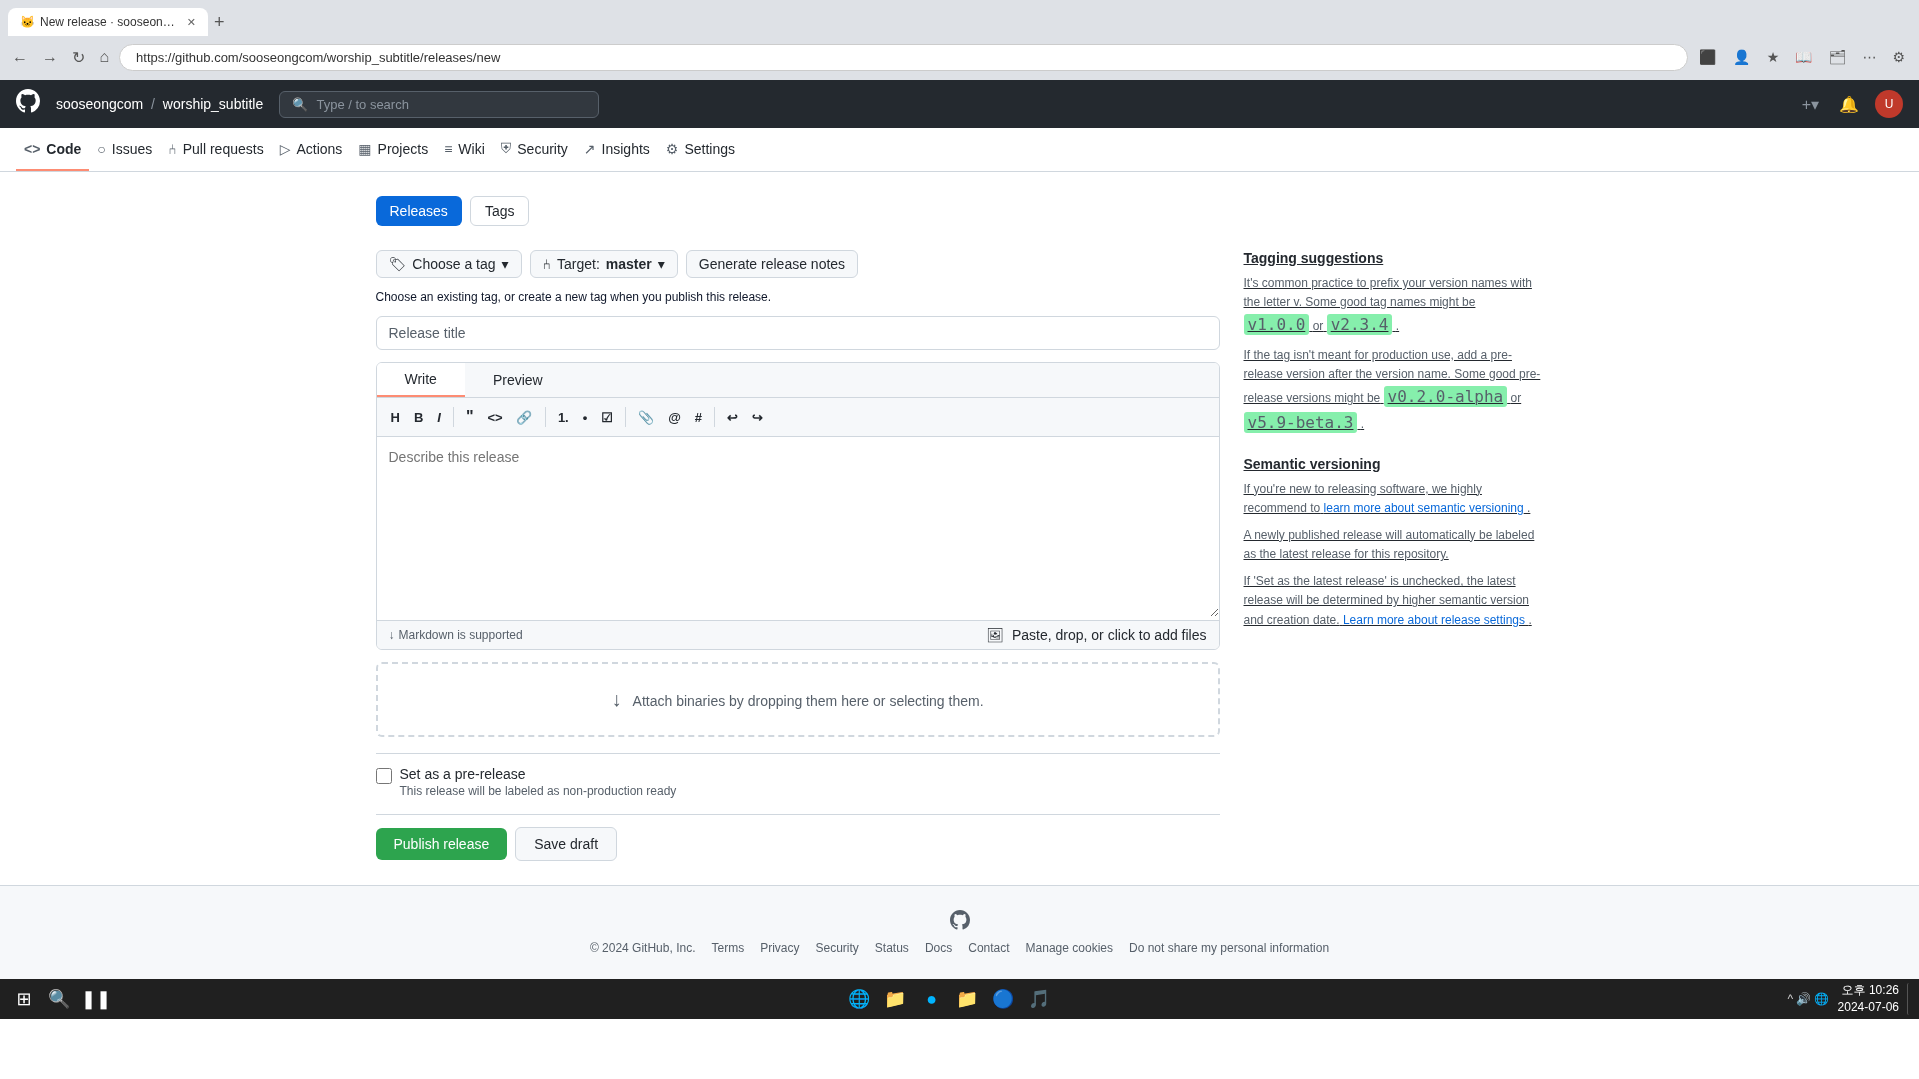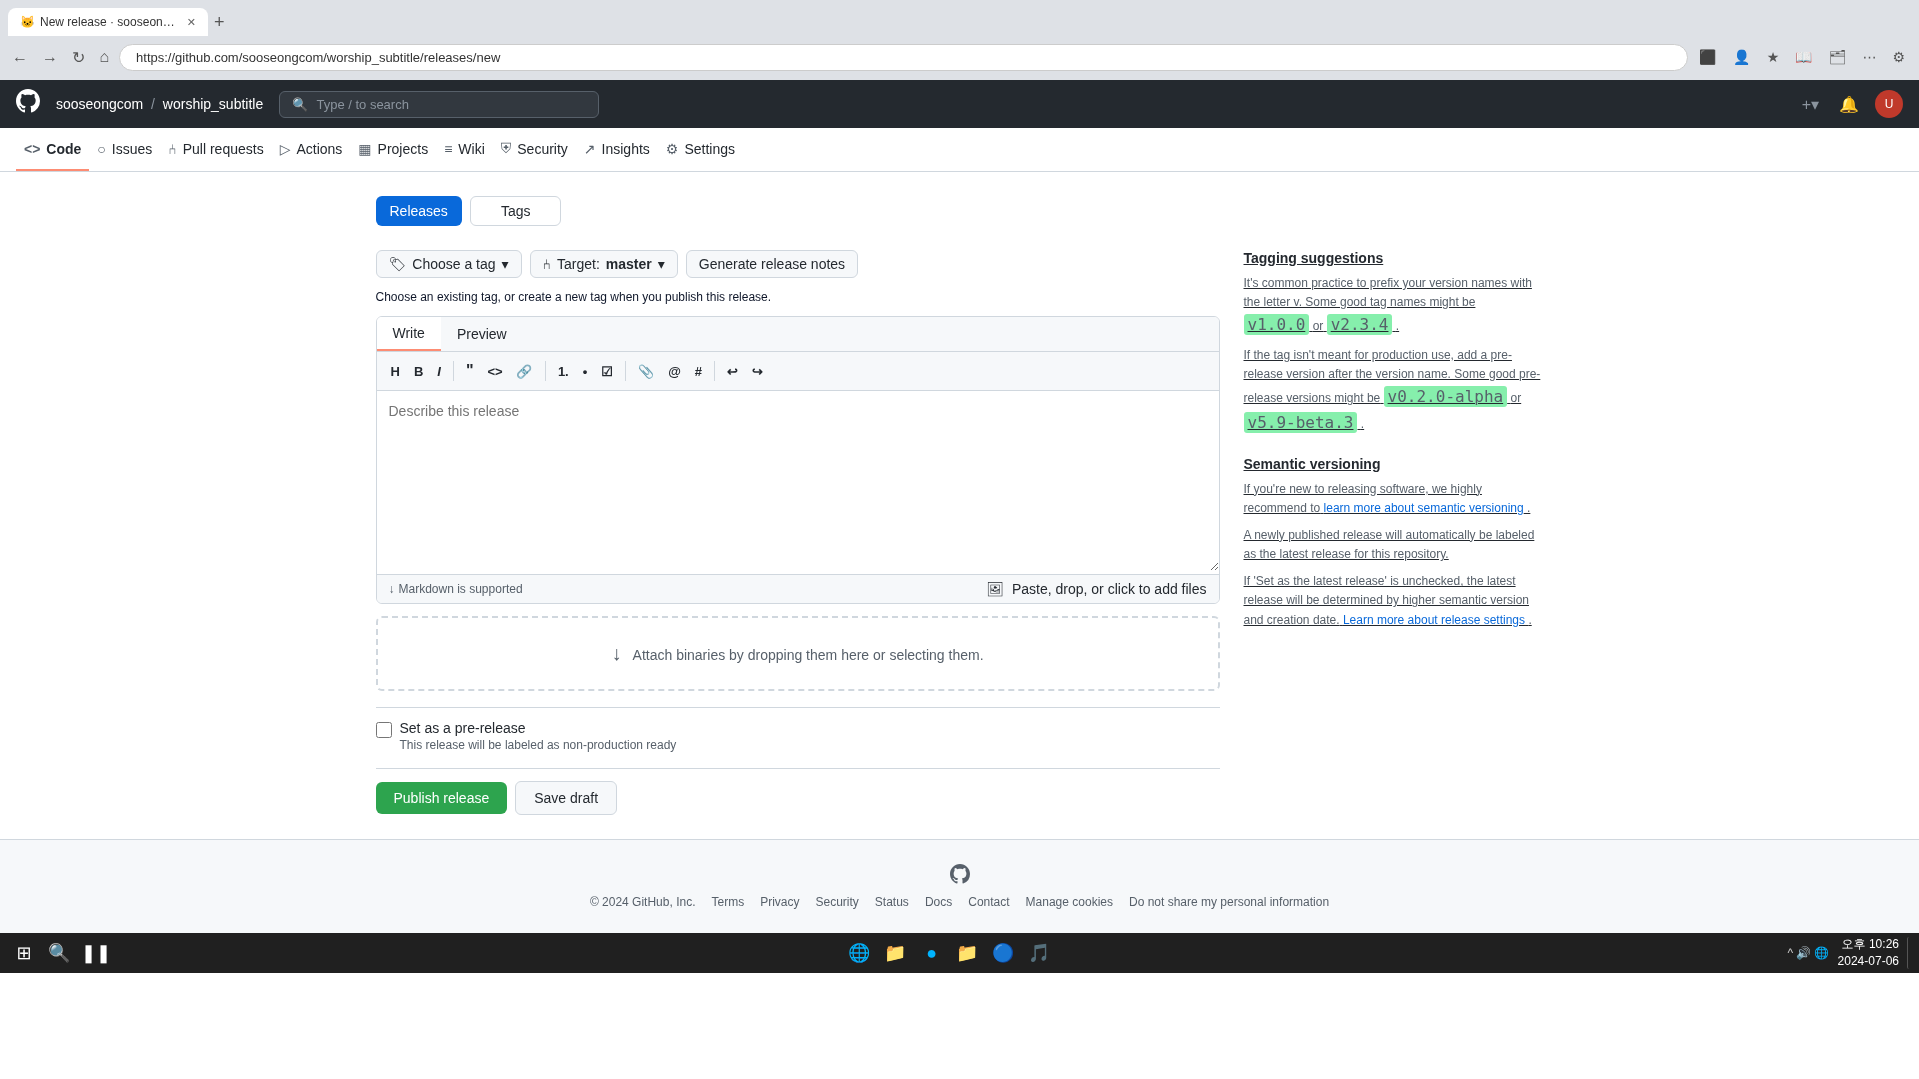--- a/index.html
+++ b/index.html
@@ -34,41 +34,41 @@
     
     .repo-nav { border-bottom: 1px solid #d0d7de; padding: 0 16px; display: flex; gap: 0; background: #fff; }
     .repo-nav-item { display: flex; align-items: center; gap: 6px; padding: 12px 8px; font-size: 14px; color: #24292f; text-decoration: none; border-bottom: 2px solid transparent; cursor: pointer; white-space: nowrap; }
     .repo-nav-item.active { border-bottom-color: #fd8c73; font-weight: 600; }
     .repo-nav-item .nav-icon { font-size: 14px; color: #57606a; }
 
     
     .main-content { max-width: 1200px; margin: 0 auto; padding: 24px 16px; }
     .releases-header { display: flex; gap: 8px; margin-bottom: 24px; }
     .btn-releases { background: #0969da; color: #fff; border: none; border-radius: 6px; padding: 6px 14px; font-size: 14px; font-weight: 500; cursor: pointer; }
-    .btn-tags { background: none; color: #24292f; border: 1px solid #d0d7de; border-radius: 6px; padding: 6px 30px; font-size: 14px; cursor: pointer; }
+    .btn-tags { background: none; color: #24292f; border: 1px solid #d0d7de; border-radius: 6px; padding: 6px 14px; font-size: 14px; cursor: pointer; }
 
     .release-form { display: flex; gap: 24px; }
     .release-form-main { flex: 1; min-width: 0; }
     .release-form-sidebar { width: 300px; flex-shrink: 0; }
 
     
     .tag-target-row { display: flex; align-items: center; gap: 8px; margin-bottom: 12px; }
     .btn-choose-tag { display: flex; align-items: center; gap: 6px; background: #f6f8fa; border: 1px solid #d0d7de; border-radius: 6px; padding: 5px 12px; font-size: 14px; cursor: pointer; color: #24292f; }
     .btn-target { display: flex; align-items: center; gap: 6px; background: #f6f8fa; border: 1px solid #d0d7de; border-radius: 6px; padding: 5px 12px; font-size: 14px; cursor: pointer; color: #24292f; }
     .btn-generate-notes { background: #f6f8fa; border: 1px solid #d0d7de; border-radius: 6px; padding: 5px 12px; font-size: 14px; cursor: pointer; color: #24292f; }
     .tag-hint { font-size: 12px; color: #0f172a; margin-bottom: 12px; }
 
     
     .release-title-input { width: 100%; border: 1px solid #d0d7de; border-radius: 6px; padding: 8px 12px; font-size: 14px; color: #24292f; margin-bottom: 12px; outline: none; background: #fff; }
     .release-title-input::placeholder { color: #57606a; }
 
     
     .md-editor { border: 1px solid #d0d7de; border-radius: 6px; overflow: hidden; margin-bottom: 12px; }
     .md-editor-tabs { display: flex; border-bottom: 1px solid #d0d7de; background: #f6f8fa; }
-    .md-tab { padding: 8px 16px; font-size: 14px; cursor: pointer; border: none; background: none; color: #24292f; }
+    .md-tab { padding: 8px 28px; font-size: 14px; cursor: pointer; border: none; background: none; color: #24292f; }
     .md-tab.active { background: #fff; border-bottom: 2px solid #fd8c73; font-weight: 500; }
     .md-toolbar { display: flex; align-items: center; gap: 2px; padding: 6px 8px; border-bottom: 1px solid #d0d7de; background: #f6f8fa; flex-wrap: wrap; }
     .md-tool-btn { background: none; border: none; cursor: pointer; padding: 4px 6px; border-radius: 4px; color: #24292f; font-size: 13px; font-weight: 600; }
     .md-tool-sep { width: 1px; height: 20px; background: #d0d7de; margin: 0 4px; }
     .md-textarea { width: 100%; min-height: 180px; border: none; padding: 12px; font-size: 14px; font-family: inherit; resize: vertical; outline: none; color: #57606a; }
     .md-footer { display: flex; align-items: center; justify-content: space-between; padding: 6px 12px; background: #f6f8fa; border-top: 1px solid #d0d7de; }
     .md-footer-left { display: flex; align-items: center; gap: 4px; font-size: 12px; color: #57606a; }
     .md-footer-right { display: flex; align-items: center; gap: 8px; }
 
     
@@ -227,20 +227,21 @@
           <span>Target:</span>
           <span style="font-weight:600;">master</span>
           <span>▾</span>
         </button>
         <button class="btn-generate-notes">Generate release notes</button>
       </div>
 
       <div class="tag-hint">Choose an existing tag, or create a new tag when you publish this release.</div>
 
       
+      <input class="release-title-input" type="text" placeholder="Release title" style="">
 
       
       <div class="md-editor">
         <div class="md-editor-tabs">
           <button class="md-tab active">Write</button>
           <button class="md-tab">Preview</button>
         </div>
         <div class="md-toolbar">
           <button class="md-tool-btn" title="Heading">H</button>
           <button class="md-tool-btn" title="Bold">B</button>

